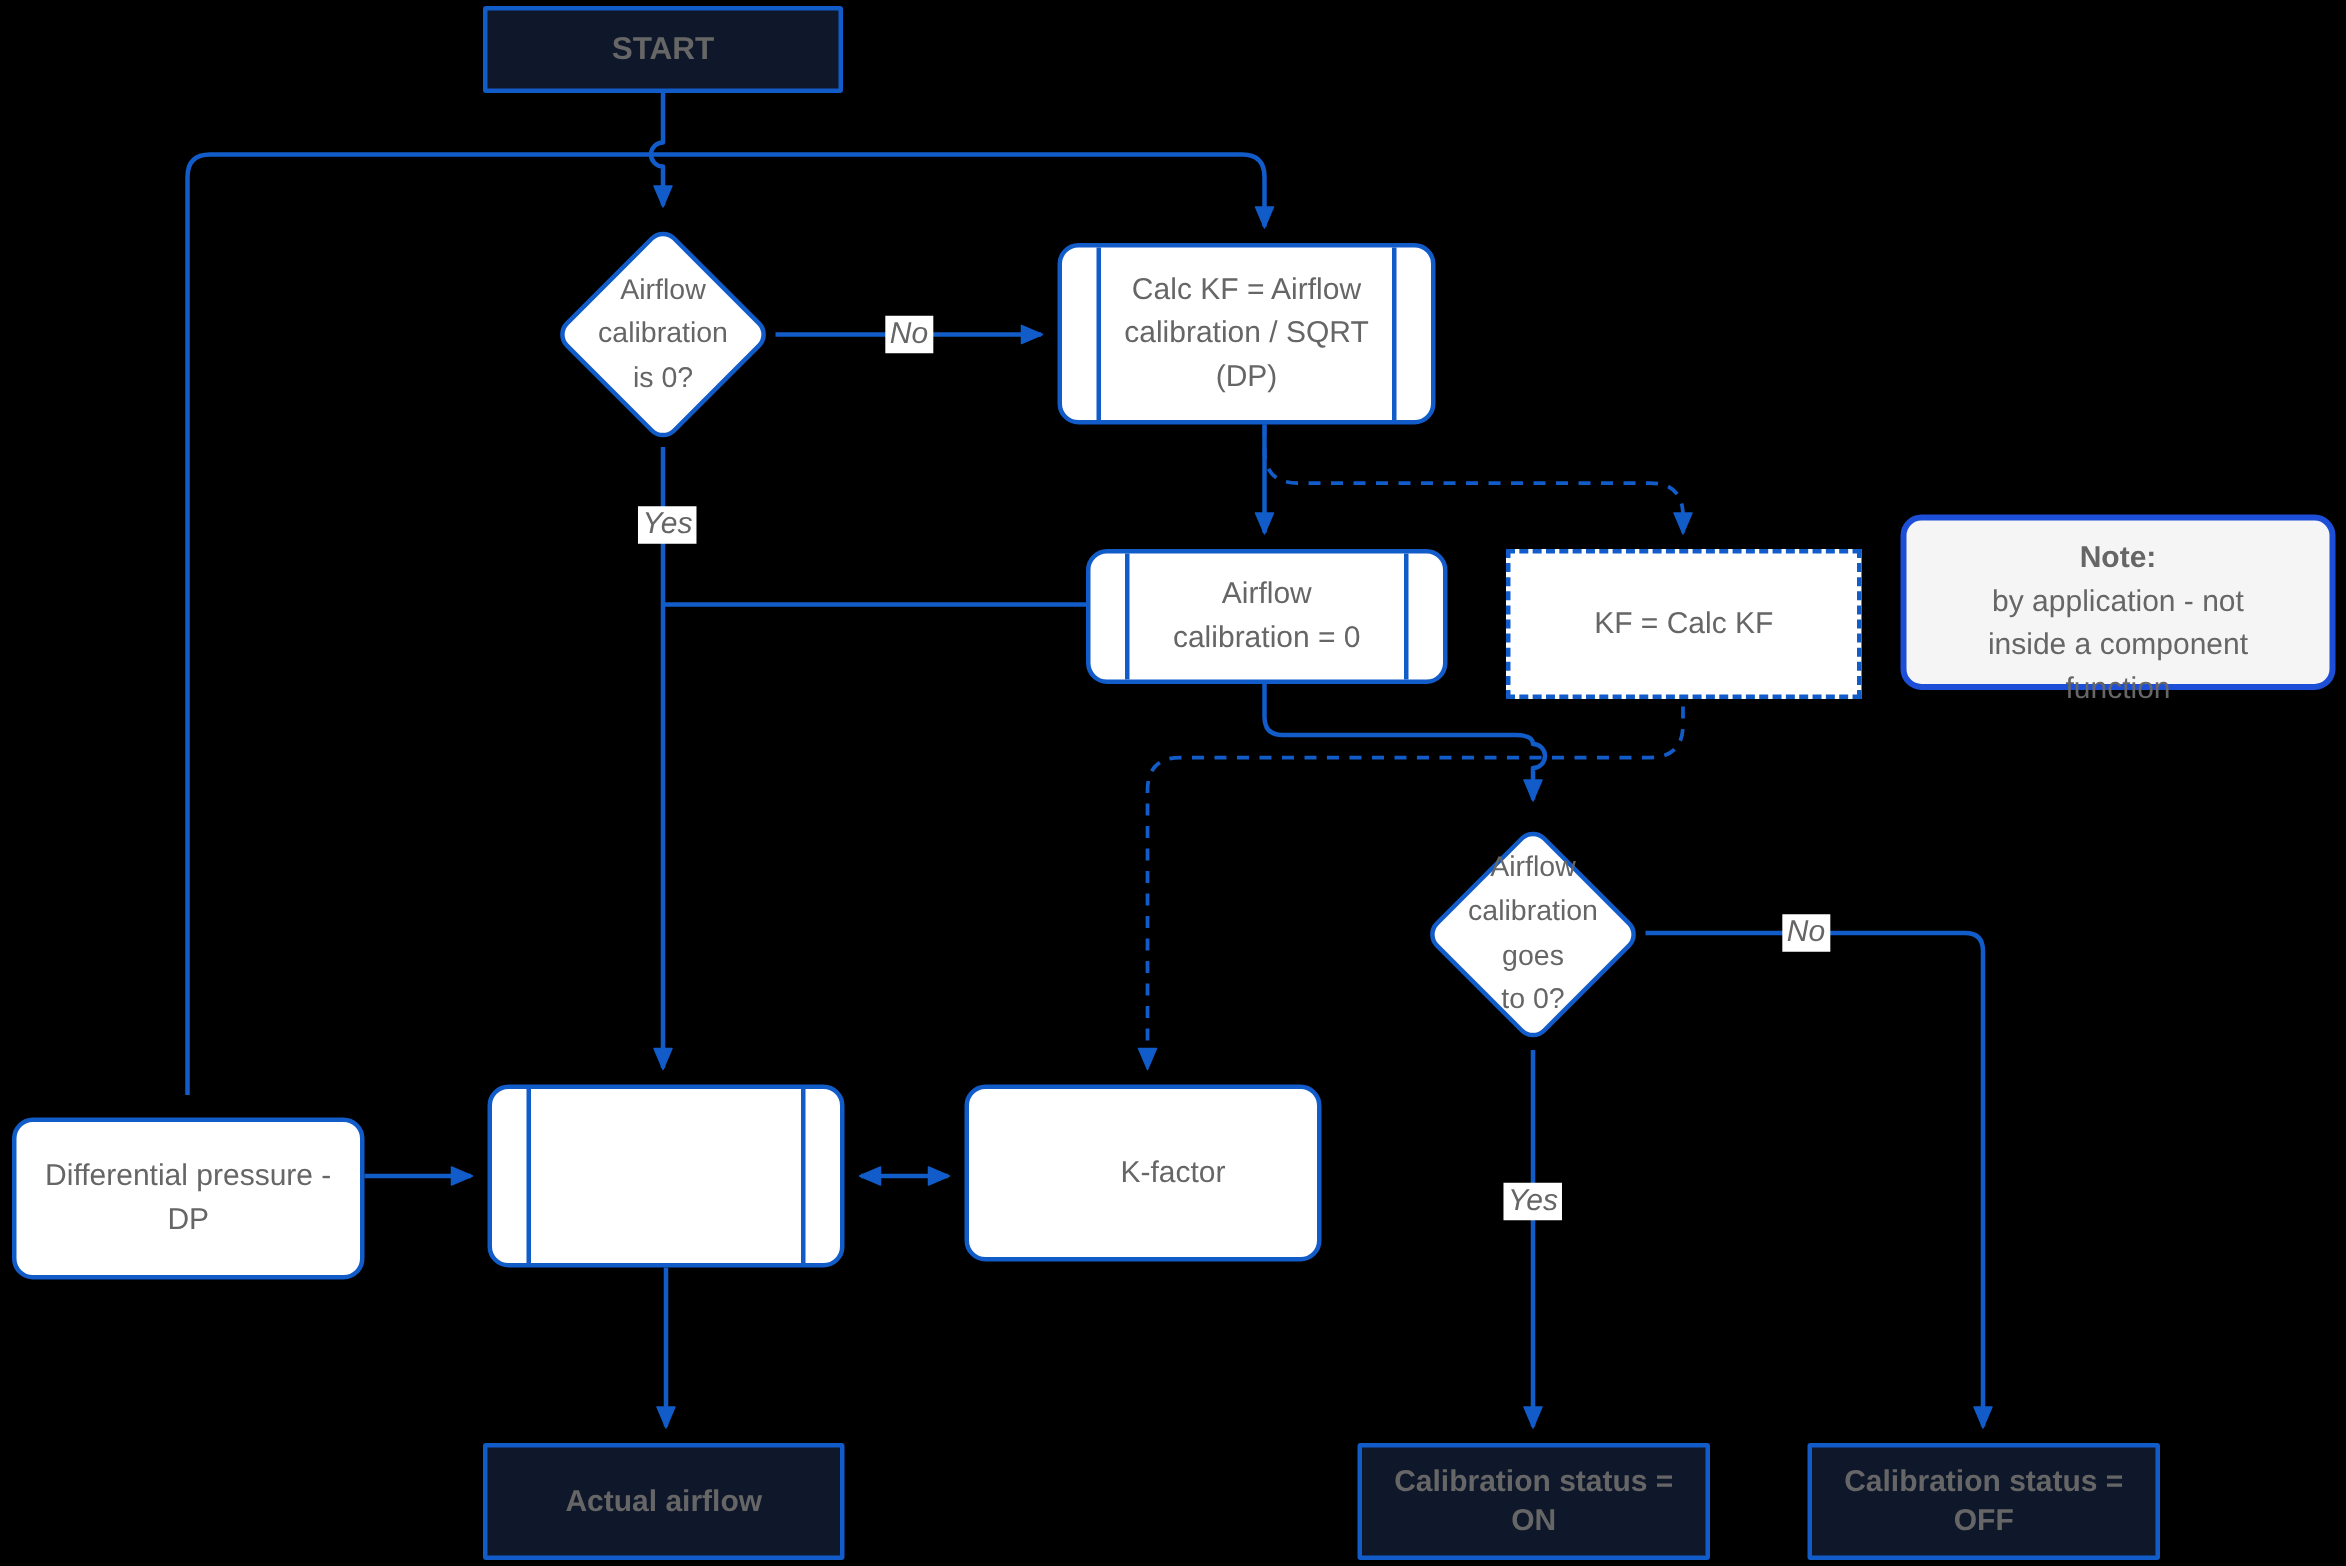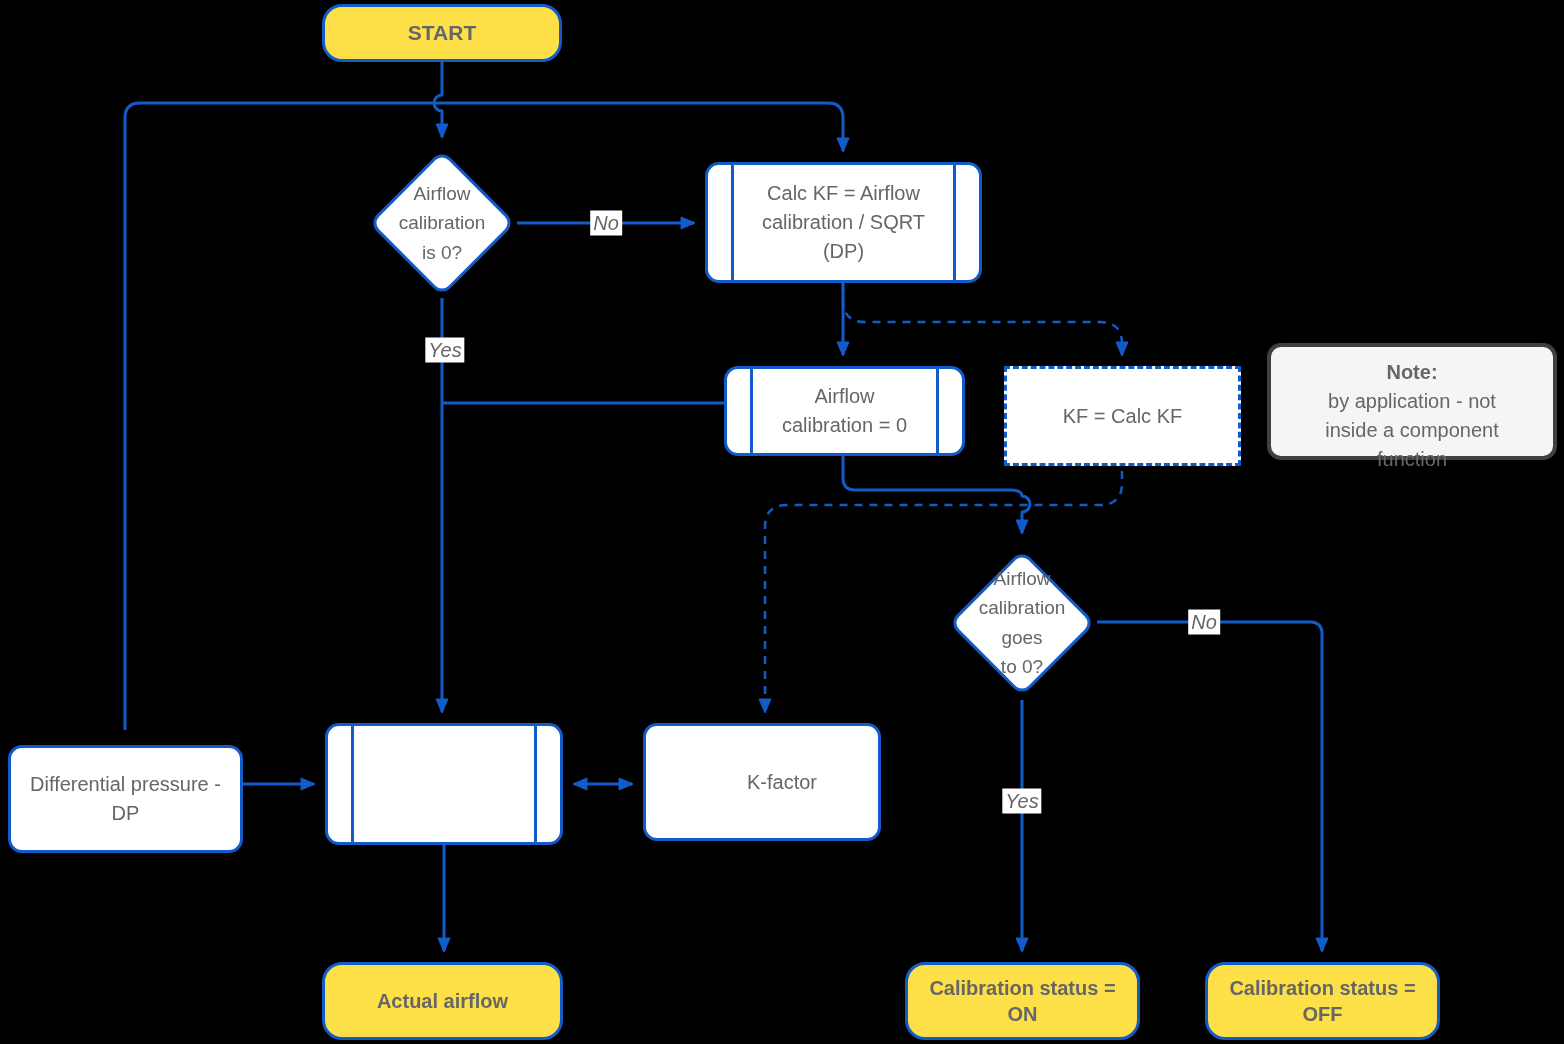--- a/index.html
+++ b/index.html
@@ -11,25 +11,25 @@
   #edges{position:absolute;left:0;top:0;z-index:1;}
   .edge{stroke:var(--blue);stroke-width:3;fill:none;stroke-linejoin:round;}
   .edge.dashed{stroke-width:2.5;stroke-dasharray:8 7;}
 
   .node{
     position:absolute;box-sizing:border-box;z-index:2;
     display:flex;align-items:center;justify-content:center;text-align:center;
     background:#ffffff;border:3px solid var(--blue);border-radius:14px;
     color:var(--txt);font-size:20px;line-height:1.45;white-space:pre-line;
   }
-  .terminal{background:#fde047;font-weight:bold;border-radius:20px;}
+  .terminal{background:#0f172a;font-weight:bold;border-radius:2px;}
   .subprocess .bar{position:absolute;top:0;bottom:0;width:3px;background:var(--blue);}
   .bar.l{left:23px;} .bar.r{right:23px;}
   .dashedbox{border:3px dashed var(--blue);border-radius:0;}
-  .notebox{background:#F5F5F5;border:4px solid #404040;border-radius:14px;color:#666;padding:6px 18px;}
+  .notebox{background:#F5F5F5;border:4px solid #1d4ed8;border-radius:14px;color:#666;padding:6px 18px;}
   .notebox .notetext{white-space:pre-line;}
   .diamond{position:absolute;z-index:2;}
   .diamond-shape{
     position:absolute;left:50%;top:50%;width:104px;height:104px;
     transform:translate(-50%,-50%) rotate(45deg);
     background:#fff;border:3px solid var(--blue);border-radius:12px;box-sizing:border-box;
   }
   .diamond-label{
     position:absolute;inset:0;display:flex;align-items:center;justify-content:center;
     text-align:center;color:var(--txt);font-size:19px;line-height:1.55;white-space:pre-line;
@@ -82,21 +82,21 @@
 
   <div class="node terminal" style="left:322px;top:4px;width:240px;height:58px;font-size:21px;"><span>START</span></div>
 
   <div class="diamond" style="left:367px;top:148px;width:150px;height:150px;">
     <div class="diamond-shape"></div>
     <div class="diamond-label">Airflow
 calibration
 is 0?</div>
   </div>
 
-  <div class="node subprocess" style="left:705px;top:162px;width:277px;height:121px;">
+  <div class="node subprocess" style="left:705px;top:162px;width:252px;height:121px;">
     <div class="bar l"></div>
     <div class="bar r"></div>
     <span>Calc KF = Airflow
 calibration / SQRT
 (DP)</span>
   </div>
 
   <div class="node subprocess" style="left:724px;top:366px;width:241px;height:90px;">
     <div class="bar l"></div>
     <div class="bar r"></div>

